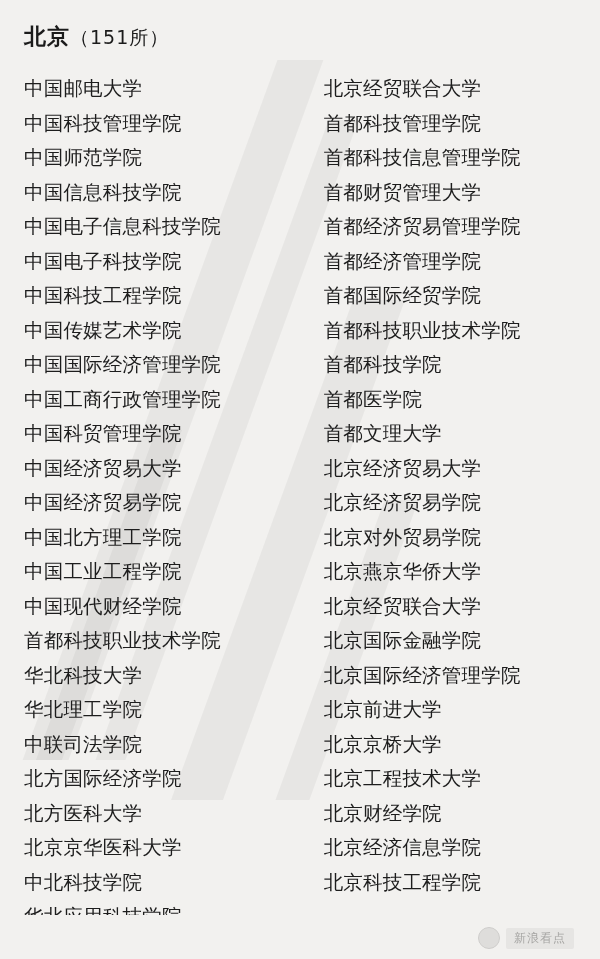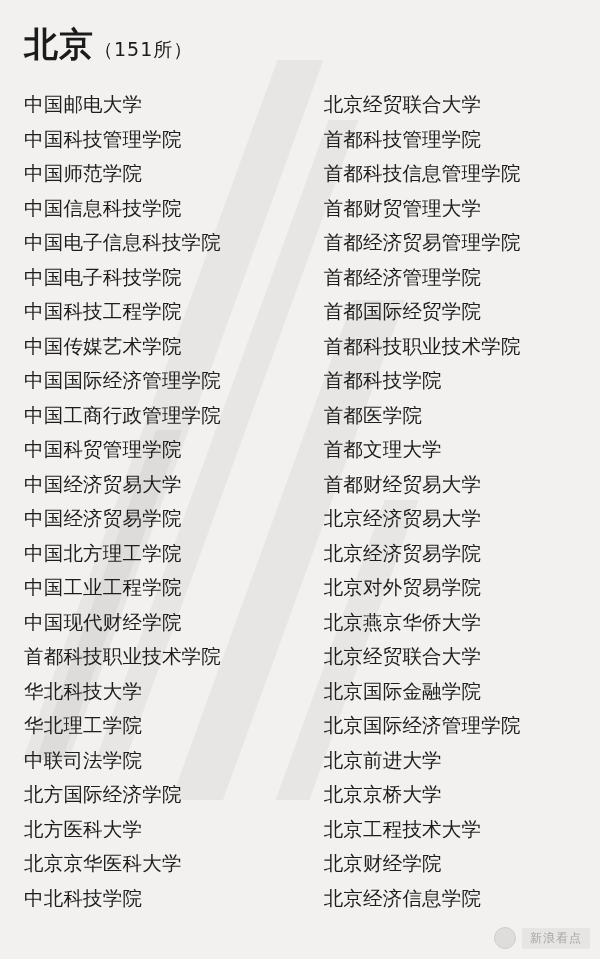--- a/index.html
+++ b/index.html
@@ -35,21 +35,21 @@
   .wm5 { left: 330px; top: 500px; width: 34px; height: 300px; }
 
   .header {
     position: relative;
     padding: 22px 0 6px 24px;
     display: flex;
     align-items: baseline;
     z-index: 2;
   }
   .city-title {
-    font-size: 34px;
+    font-size: 22px;
     font-weight: bold;
     color: #1b1b1b;
     letter-spacing: 1px;
     font-family: "DejaVu Sans", "Liberation Sans", sans-serif;
   }
   .city-count {
     font-size: 19px;
     color: #1b1b1b;
     letter-spacing: 1px;
   }
@@ -89,21 +89,21 @@
     position: absolute;
     right: 0;
     bottom: 0;
     left: 0;
     height: 44px;
     background: #f2f1ef;
     z-index: 3;
   }
   .footer-badge {
     position: absolute;
-    right: 10px;
+    right: 26px;
     bottom: 10px;
     display: flex;
     align-items: center;
     gap: 6px;
     opacity: 0.75;
   }
   .badge-circle {
     width: 20px;
     height: 20px;
     border-radius: 50%;
@@ -169,21 +169,20 @@
       <div class="entry">首都科技管理学院</div>
       <div class="entry">首都科技信息管理学院</div>
       <div class="entry">首都财贸管理大学</div>
       <div class="entry">首都经济贸易管理学院</div>
       <div class="entry">首都经济管理学院</div>
       <div class="entry">首都国际经贸学院</div>
       <div class="entry">首都科技职业技术学院</div>
       <div class="entry">首都科技学院</div>
       <div class="entry">首都医学院</div>
       <div class="entry">首都文理大学</div>
-      <div class="entry">首都财经贸易大学</div>
       <div class="entry">北京经济贸易大学</div>
       <div class="entry">北京经济贸易学院</div>
       <div class="entry">北京对外贸易学院</div>
       <div class="entry">北京燕京华侨大学</div>
       <div class="entry">北京经贸联合大学</div>
       <div class="entry">北京国际金融学院</div>
       <div class="entry">北京国际经济管理学院</div>
       <div class="entry">北京前进大学</div>
       <div class="entry">北京京桥大学</div>
       <div class="entry">北京工程技术大学</div>

